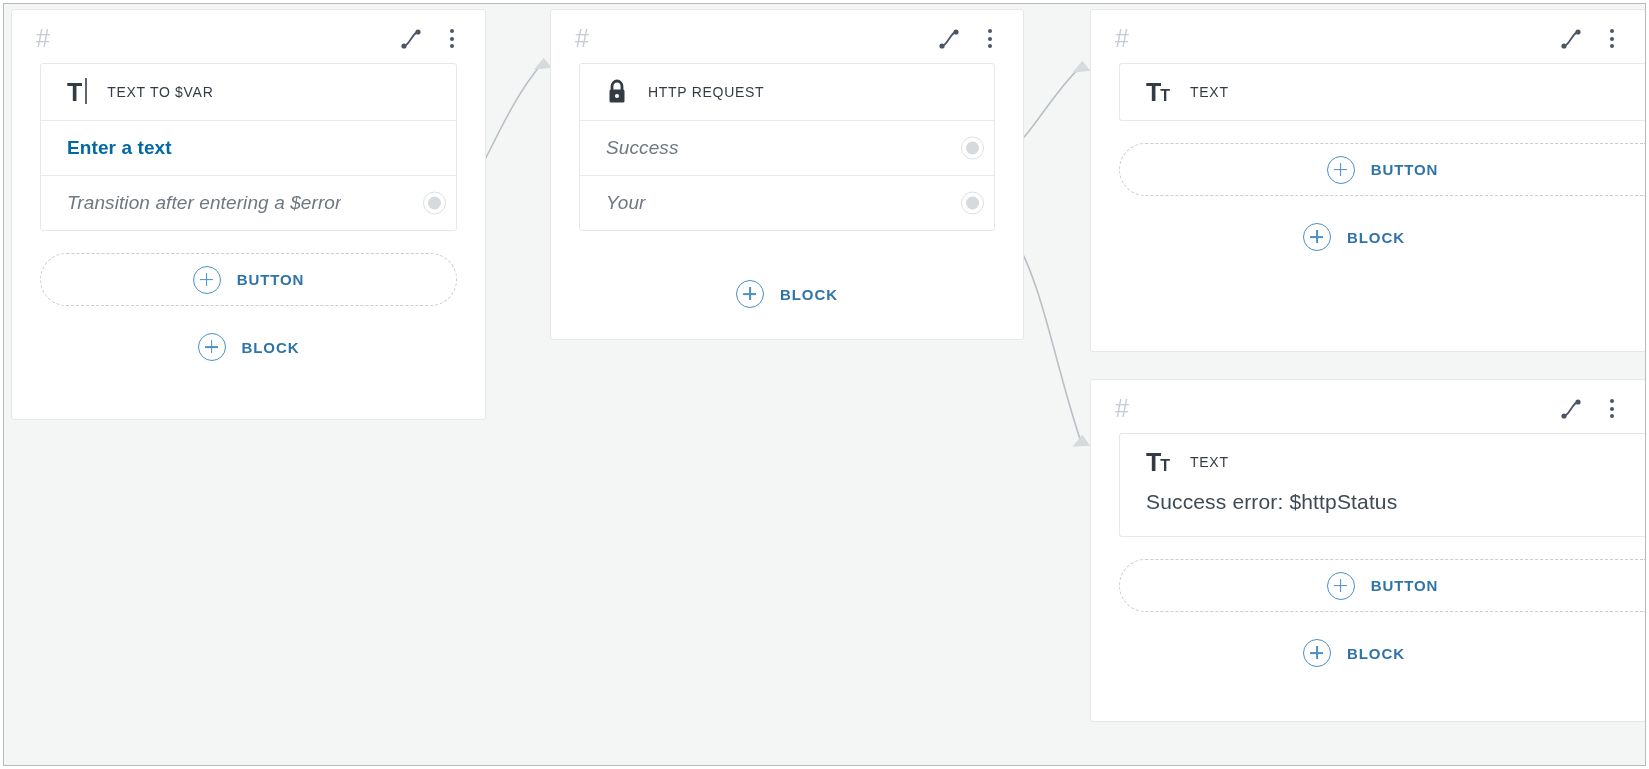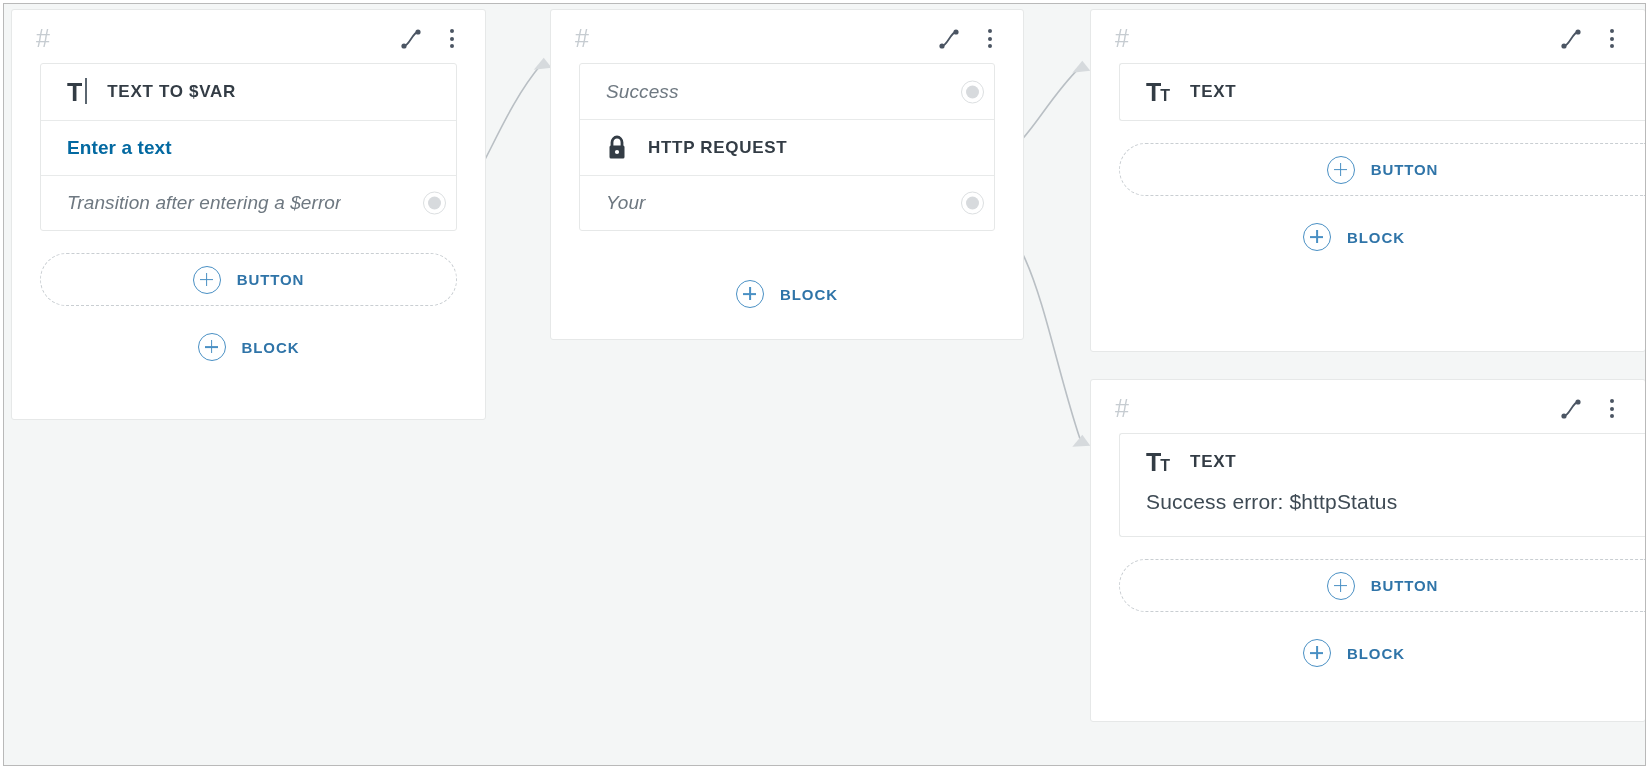--- a/index.html
+++ b/index.html
@@ -120,22 +120,22 @@
   }
   .panel-row + .panel-row { border-top: 1px solid #e8eaea; }
 
   
   .row-title {
     gap: 20px;
     min-height: 56px;
   }
 
   .type-label {
-    font-size: 17px;
-    font-weight: 700;
+    font-size: 14px;
+    font-weight: 400;
     letter-spacing: 0.7px;
     color: #333c45;
     text-transform: uppercase;
     white-space: nowrap;
   }
 
   
   .icon-text-var {
     display: flex;
     align-items: flex-start;
@@ -356,33 +356,33 @@
         </span>
         <span class="kebab-icon">
             <i></i>
             <i></i>
             <i></i>
           </span>
       </div>
     </div>
 
     <div class="panel">
-      <div class="panel-row">
-        <span class="row-placeholder">Success</span>
-        <span class="knob knob-inset"></span>
-      </div>
       <div class="panel-row row-title">
         <span class="icon-lock">
           <svg width="22" height="26" viewBox="0 0 22 26">
             <path d="M6 11 V7.5 C6 4.4 8.3 2 11 2 C13.7 2 16 4.4 16 7.5 V11" fill="none" stroke="#333c45" stroke-width="2.8"></path>
             <rect x="3.5" y="10.5" width="15" height="13" rx="1.5" fill="#333c45"></rect>
             <circle cx="11" cy="17" r="2.1" fill="#ffffff"></circle>
           </svg>
         </span>
         <span class="type-label">HTTP REQUEST</span>
+      </div>
+      <div class="panel-row">
+        <span class="row-placeholder">Success</span>
+        <span class="knob knob-inset"></span>
       </div>
       <div class="panel-row">
         <span class="row-placeholder">Your</span>
         <span class="knob knob-inset"></span>
       </div>
     </div>
 
     <div class="add-zone">
       <div class="add-plain">
         <span class="plus-circle"></span>

